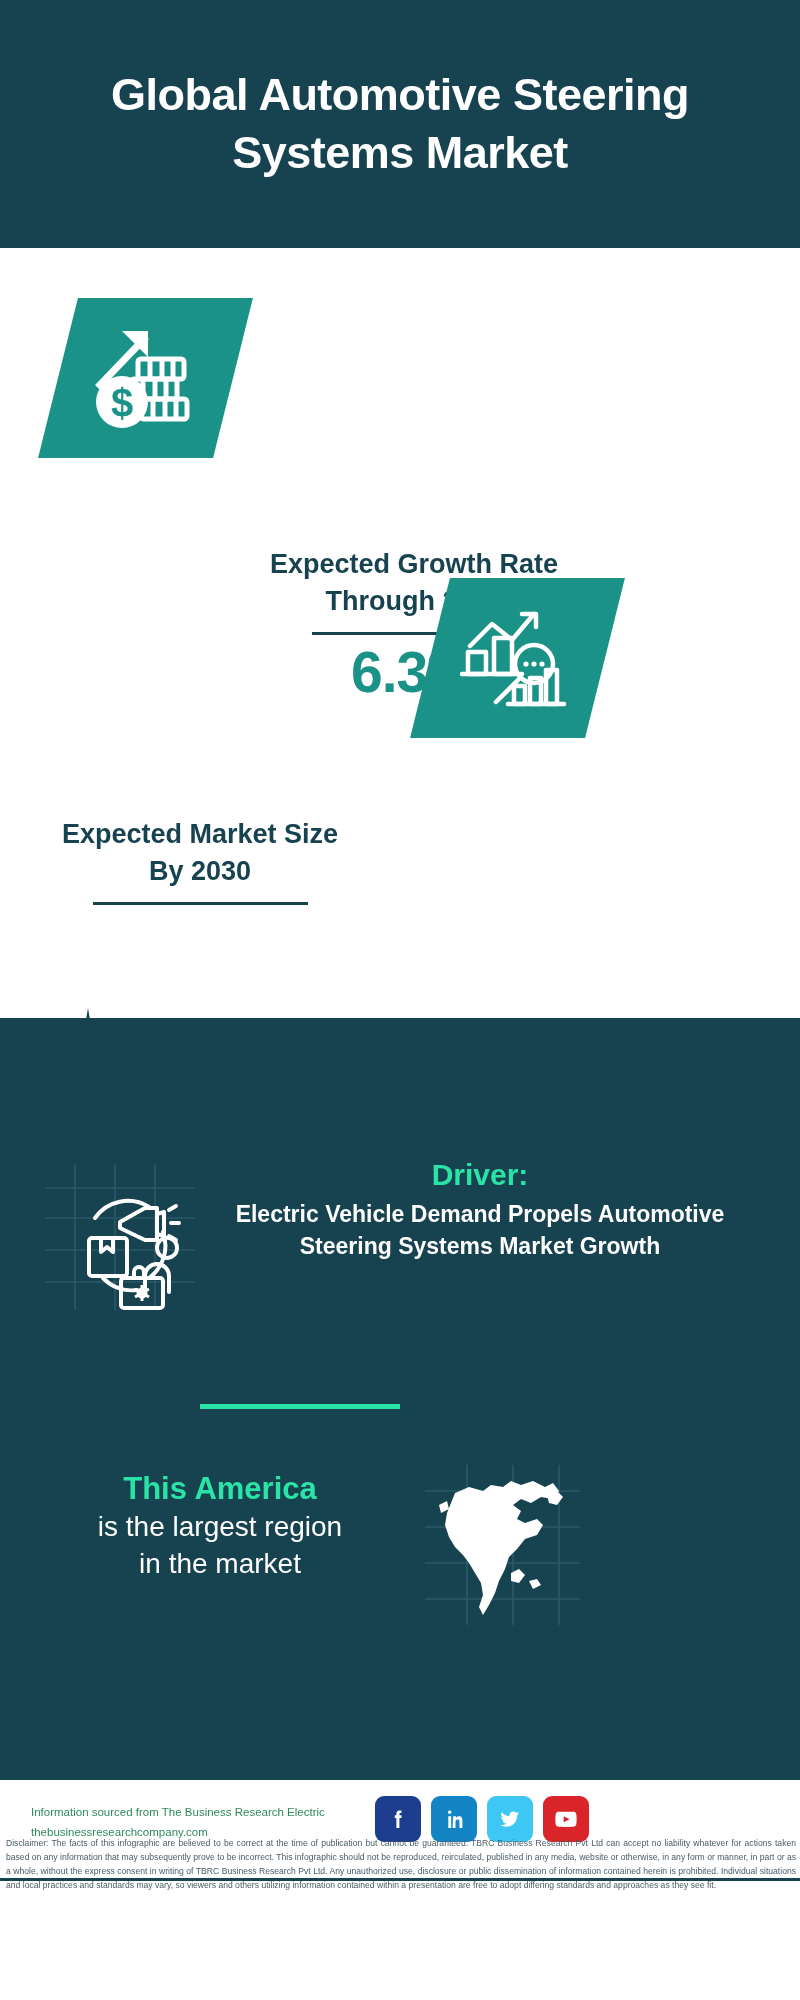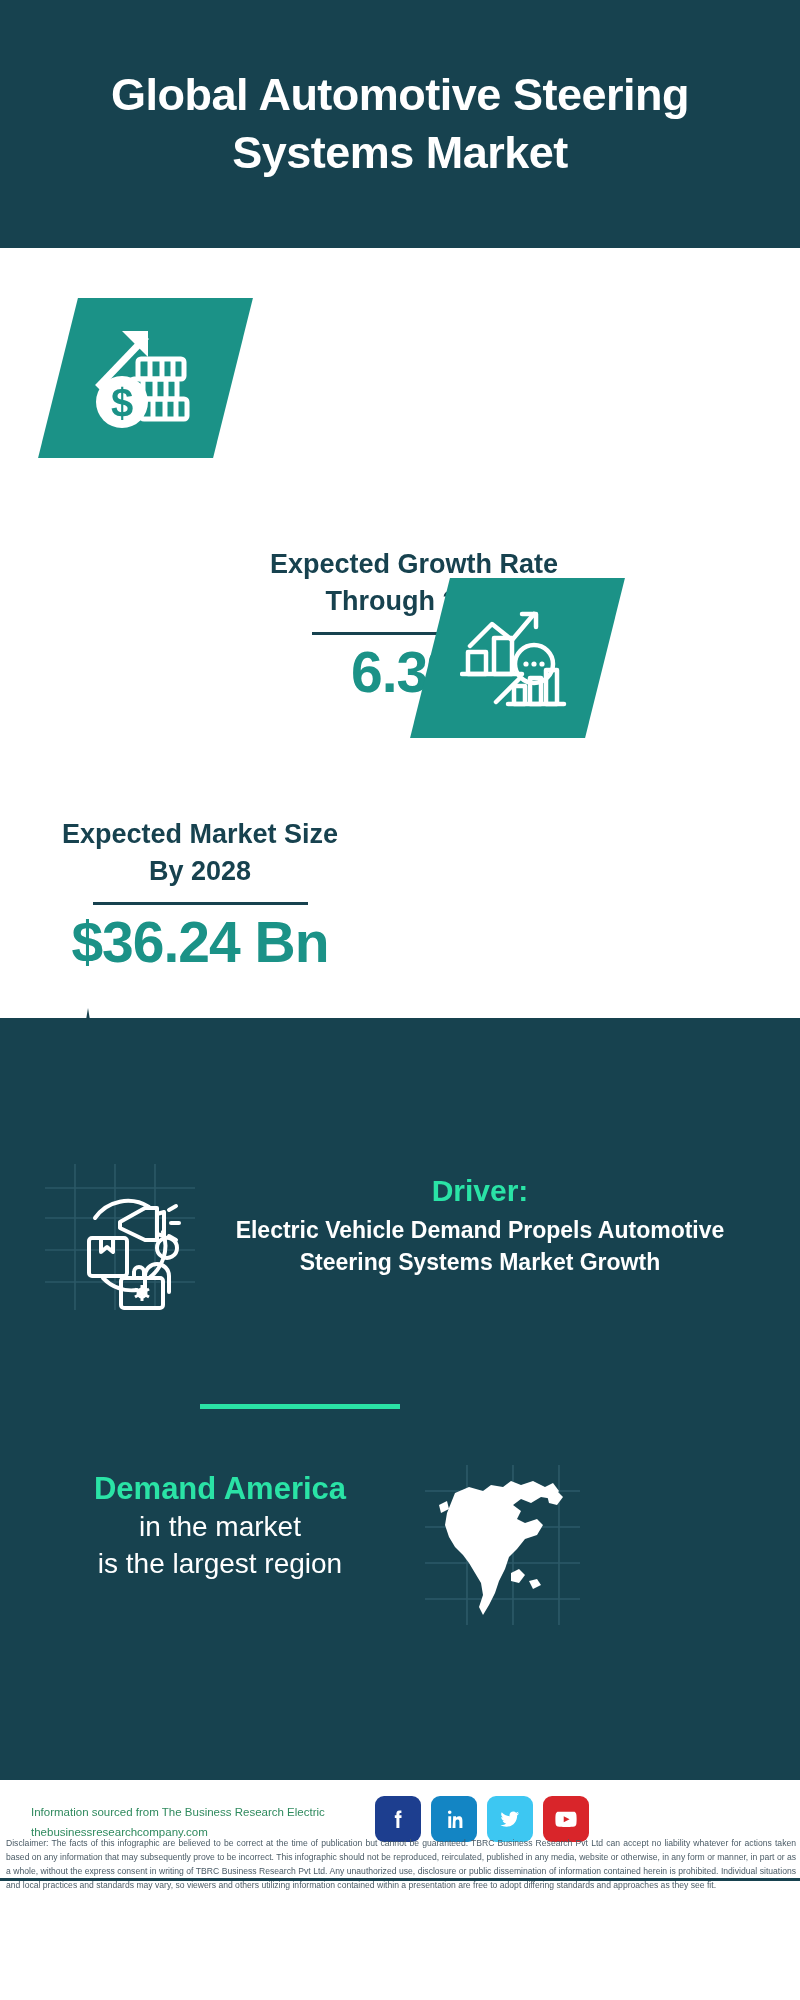--- a/index.html
+++ b/index.html
@@ -74,21 +74,21 @@
     position:absolute; left:0; top:1018px; width:800px; height:762px;
     background:#17424f;
   }
   .skyline { position:absolute; left:0; top:1000px; width:800px; height:120px; }
 
   
   .driver-wrap { position:absolute; left:0; top:1160px; width:800px; }
   .driver-icon-box { position:absolute; left:45px; top:0px; width:150px; height:150px; }
   .driver-text { position:absolute; left:200px; top:-5px; width:560px; text-align:center; }
   .driver-label {
-    color:#2ae3a6; font-weight:bold; font-size:30px; line-height:1.3;margin-top:16px;
+    color:#2ae3a6; font-weight:bold; font-size:30px; line-height:1.3;
   }
   .driver-body {
     color:#ffffff; font-weight:bold; font-size:23px; line-height:1.38; margin-top:5px;
   }
 
   .divider-mint {
     position:absolute; left:200px; top:1404px; width:200px; height:5px; background:#2ae3a6;
   }
 
   
@@ -165,23 +165,22 @@
       </div>
     </div>
 
     <div id="growth-block">
       <div class="stat-title">Expected Growth Rate Through 2028</div>
       <div class="rule"></div>
       <div class="stat-value">6.3%</div>
     </div>
 
     <div id="size-block">
-      <div class="stat-title">Expected Market Size By 2028</div>
+      <div class="stat-title">Expected Market Size By 2030</div>
       <div class="rule"></div>
-      <div class="stat-value">$36.24 Bn</div>
     </div>
 
     <div class="para" style="left:430px; top:330px; width:175px; height:160px;">
       <div class="para-inner">
         <svg width="115" height="105" viewBox="0 0 115 105">
           <g fill="none" stroke="#ffffff" stroke-width="4.5" stroke-linejoin="round" stroke-linecap="round">
             <polyline points="10,40 32,18 52,34 74,8"></polyline>
             <polyline points="62,8 76,8 76,21"></polyline>
             <rect x="8" y="46" width="18" height="22"></rect>
             <rect x="34" y="32" width="18" height="36"></rect>
@@ -248,23 +247,23 @@
     <div class="driver-text">
       <div class="driver-label">Driver:</div>
       <div class="driver-body">Electric Vehicle Demand Propels Automotive Steering Systems Market Growth</div>
     </div>
   </div>
 
   <div class="divider-mint"></div>
 
   <div class="region-wrap">
     <div class="region-text">
-      <div class="region-name">Demand America</div>
+      <div class="region-name">This America</div>
+      <div class="region-sub">is the largest region</div>
       <div class="region-sub">in the market</div>
-      <div class="region-sub">is the largest region</div>
     </div>
     <div class="region-map">
       <svg width="155" height="160" viewBox="0 0 155 160">
         <g stroke="#2d5a68" stroke-width="1.6">
           <line x1="42" y1="0" x2="42" y2="160"></line>
           <line x1="88" y1="0" x2="88" y2="160"></line>
           <line x1="134" y1="0" x2="134" y2="160"></line>
           <line x1="0" y1="26" x2="155" y2="26"></line>
           <line x1="0" y1="62" x2="155" y2="62"></line>
           <line x1="0" y1="98" x2="155" y2="98"></line>

